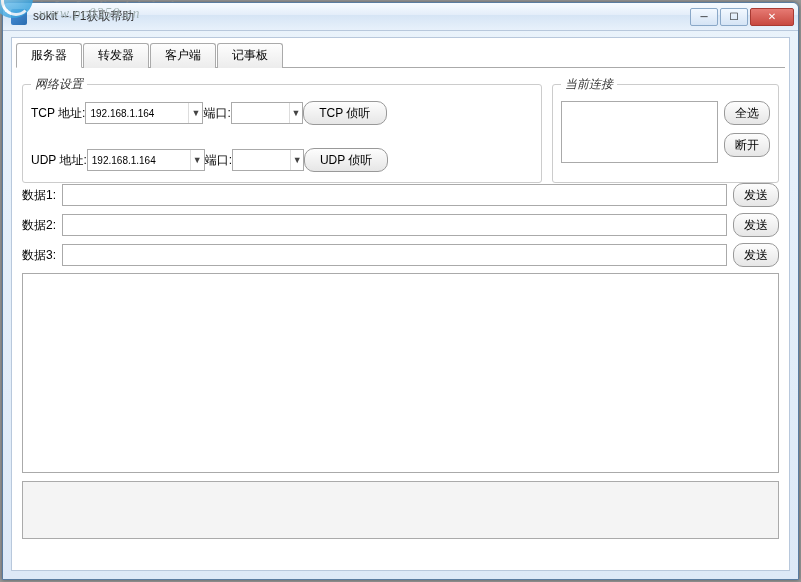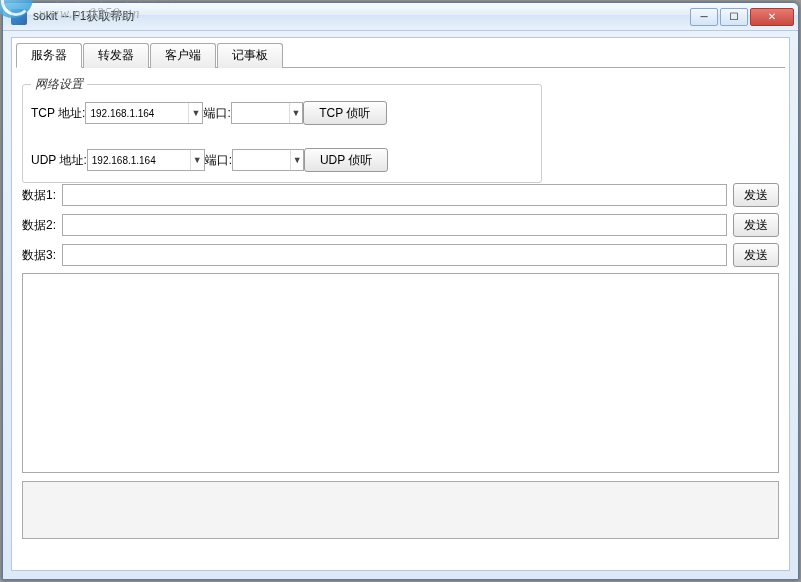--- a/index.html
+++ b/index.html
@@ -144,21 +144,21 @@
   border-left: 1px solid #ddd;
   height: 100%; display:flex; align-items:center; justify-content:center;
 }
 .addr { width: 118px; }
 .port { width: 72px; }
 .btn {
   height: 24px;
   padding: 0 10px;
   border: 1px solid #999;
   background: linear-gradient(to bottom,#fdfdfd,#e6e6e6);
-  border-radius: 3px;
+  border-radius: 10px;
   display: inline-flex; align-items: center; justify-content: center;
   white-space: nowrap;
   min-width: 40px;
 }
 .btn.wide { min-width: 84px; }
 .data-rows { }
 .data-row { display:flex; align-items:center; gap:6px; margin-bottom:6px; }
 .data-row input {
   flex:1; height:22px;
   border:1px solid #aaa; padding:0 4px;
@@ -238,20 +238,30 @@
             </div>
             <span class="lbl">端口:</span>
             <div class="combo port">
               <input value="" style="">
               <div class="arrow">▼</div>
             </div>
             <div class="btn wide">UDP 侦听</div>
           </div>
         </fieldset>
 
+        <fieldset style="flex:1">
+          <legend>当前连接</legend>
+          <div class="conn-box">
+            <div class="conn-list"></div>
+            <div class="conn-btns">
+              <div class="btn">全选</div>
+              <div class="btn">断开</div>
+            </div>
+          </div>
+        </fieldset>
       </div>
 
       <div class="data-rows">
         <div class="data-row">
           <span class="lbl">数据1:</span>
           <input value="" style="">
           <div class="btn">发送</div>
         </div>
         <div class="data-row">
           <span class="lbl">数据2:</span>

